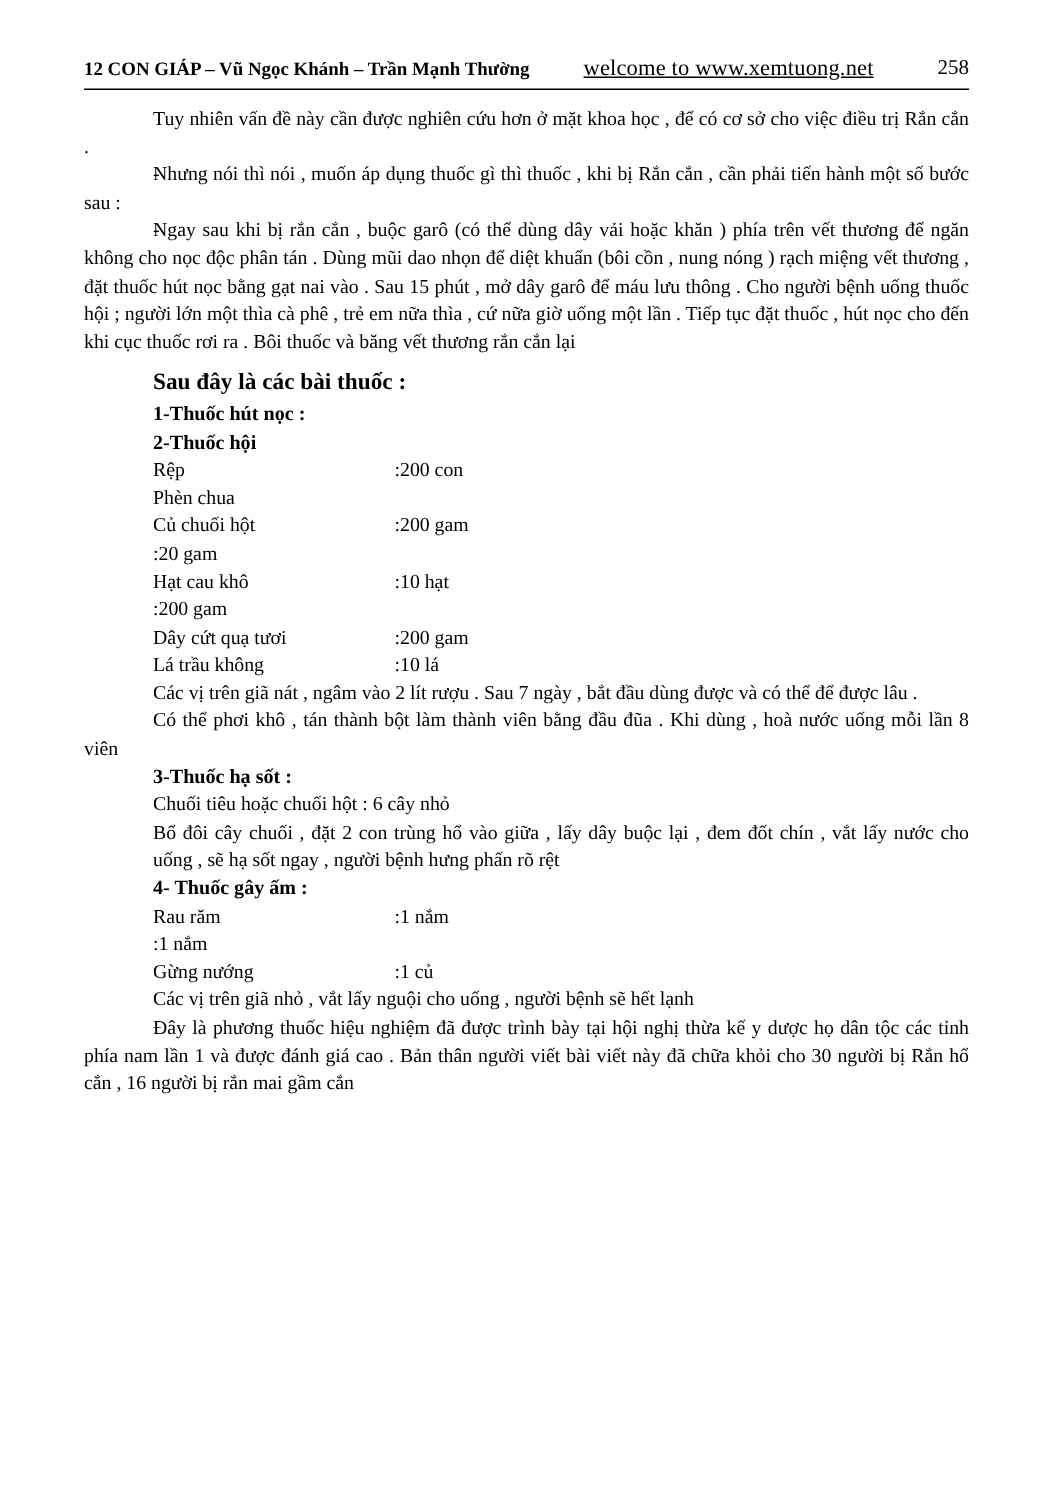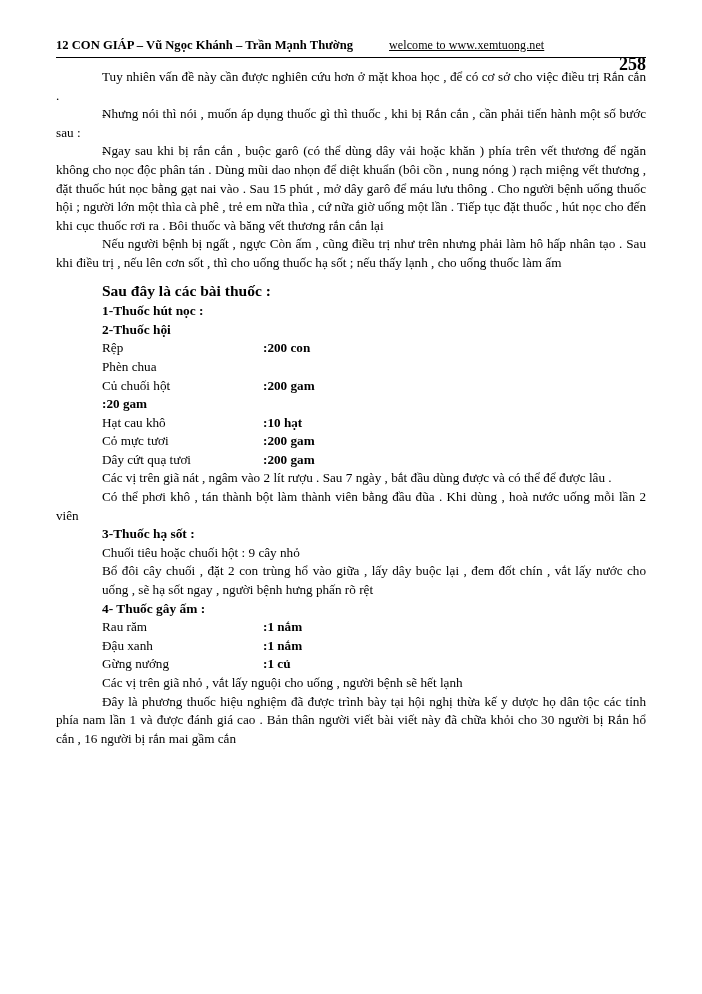--- a/index.html
+++ b/index.html
@@ -32,32 +32,32 @@
     position: relative;
   }
   .header-left {
     font-family: "Liberation Serif", "DejaVu Serif", serif;
     font-weight: bold;
     font-size: 12.6px;
   }
   .header-right {
     font-family: "Liberation Serif", "DejaVu Serif", serif;
     font-weight: normal;
-    font-size: 12px;
+    font-size: 15px;
     margin-left: 36px;
     text-decoration: underline;
     letter-spacing: 0.1px;
   }
   .header-page {
     font-family: "Liberation Serif", "DejaVu Serif", serif;
-    font-weight: bold;
-    font-size: 18px;
+    font-weight: normal;
+    font-size: 14px;
     position: absolute;
     right: 0;
-    top: 16px;
+    top: 0;
   }
   .header-rule {
     border-bottom: 1px solid #000;
     margin-top: 4px;
     margin-bottom: 10px;
   }
   .body-text {
     font-size: 13.2px;
     line-height: 18.6px;
     text-align: justify;
@@ -99,21 +99,20 @@
     display: flex;
     font-size: 13.2px;
     line-height: 18.6px;
   }
   .ing-name {
     width: 161px;
     flex: 0 0 161px;
   }
   .ing-qty {
     flex: 1 1 auto;
-    font-weight: bold;
   }
   .plain-line {
     padding-left: 46px;
     font-size: 13.2px;
     line-height: 18.6px;
   }
   .hang {
     text-indent: 46px;
   }
 </style>
@@ -134,21 +133,20 @@
     <p class="indent">Tuy nhiên vấn đề này cần được nghiên cứu hơn ở mặt khoa học , để có cơ sở cho việc điều trị Rắn cắn .</p>
 
     <p class="dash-para">
       <span class="dash">-</span><span>Nhưng nói thì nói , muốn áp dụng thuốc gì thì thuốc , khi bị Rắn cắn , cần phải tiến hành một số bước sau :</span>
     </p>
 
     <p class="dash-para">
       <span class="dash">-</span><span>Ngay sau khi bị rắn cắn , buộc garô (có thể dùng dây vải hoặc khăn ) phía trên vết thương để ngăn không cho nọc độc phân tán . Dùng mũi dao nhọn để diệt khuẩn (bôi cồn , nung nóng ) rạch miệng vết thương , đặt thuốc hút nọc bằng gạt nai vào . Sau 15 phút , mở dây garô để máu lưu thông . Cho người bệnh uống thuốc hội ; người lớn một thìa cà phê , trẻ em nữa thìa , cứ nữa giờ uống một lần . Tiếp tục đặt thuốc , hút nọc cho đến khi cục thuốc rơi ra . Bôi thuốc và băng vết thương rắn cắn lại</span>
     </p>
 
-    <p class="indent">Nếu người bệnh bị ngất , ngực Còn ấm , cũng điều trị như trên nhưng phải làm hô hấp nhân tạo . Sau khi điều trị , nếu lên cơn sốt , thì cho uống thuốc hạ sốt ; nếu thấy lạnh , cho uống thuốc làm ấm</p>
 
     <div class="heading-big">Sau đây là các bài thuốc :</div>
 
     <div class="heading-sub">1-Thuốc hút nọc :</div>
 
     <div class="heading-sub">2-Thuốc hội</div>
 
     <div class="ingredient-row">
       <span class="ing-name"> Rệp</span>
       <span class="ing-qty">:200 con</span>
@@ -161,43 +159,45 @@
       <span class="ing-qty">:200 gam</span>
     </div>
     <div class="ingredient-row">
       <span class="ing-qty">:20 gam</span>
     </div>
     <div class="ingredient-row">
       <span class="ing-name">Hạt cau khô</span>
       <span class="ing-qty">:10 hạt</span>
     </div>
     <div class="ingredient-row">
-      <span class="ing-name">Cỏ mực tươi</span>
       <span class="ing-qty">:200 gam</span>
     </div>
     <div class="ingredient-row">
       <span class="ing-name">Dây cứt quạ tươi</span>
       <span class="ing-qty">:200 gam</span>
     </div>
+    <div class="ingredient-row">
+      <span class="ing-name">Lá trầu không</span>
+      <span class="ing-qty">:10 lá</span>
+    </div>
 
     <p class="hang">Các vị trên giã nát , ngâm vào 2 lít rượu . Sau 7 ngày , bắt đầu dùng được và có thể để được lâu .</p>
-    <p class="hang">Có thể phơi khô , tán thành bột làm thành viên bằng đầu đũa . Khi dùng , hoà nước uống mỗi lần 2 viên</p>
+    <p class="hang">Có thể phơi khô , tán thành bột làm thành viên bằng đầu đũa . Khi dùng , hoà nước uống mỗi lần 8 viên</p>
 
     <div class="heading-sub">3-Thuốc hạ sốt :</div>
-    <div class="plain-line">Chuối tiêu hoặc chuối hột : 9 cây nhỏ</div>
+    <div class="plain-line">Chuối tiêu hoặc chuối hột : 6 cây nhỏ</div>
     <p class="block-indent">Bổ đôi cây chuối , đặt 2 con trùng hổ vào giữa , lấy dây buộc lại , đem đốt chín , vắt lấy nước cho uống , sẽ hạ sốt ngay , người bệnh hưng phấn rõ rệt</p>
 
     <div class="heading-sub">4- Thuốc gây ấm :</div>
 
     <div class="ingredient-row">
       <span class="ing-name">Rau răm</span>
       <span class="ing-qty">:1 nắm</span>
     </div>
     <div class="ingredient-row">
-      <span class="ing-name">Đậu xanh</span>
       <span class="ing-qty">:1 nắm</span>
     </div>
     <div class="ingredient-row">
       <span class="ing-name">Gừng nướng</span>
       <span class="ing-qty">:1 củ</span>
     </div>
 
     <div class="plain-line">Các vị trên giã nhỏ , vắt lấy nguội cho uống , người bệnh sẽ hết lạnh</div>
 
     <p class="hang">Đây là phương thuốc hiệu nghiệm đã được trình bày tại hội nghị thừa kế y dược họ dân tộc các tỉnh phía nam lần 1 và được đánh giá cao . Bản thân người viết bài viết này đã chữa khỏi cho 30 người bị Rắn hổ cắn , 16 người bị rắn mai gầm cắn</p>

